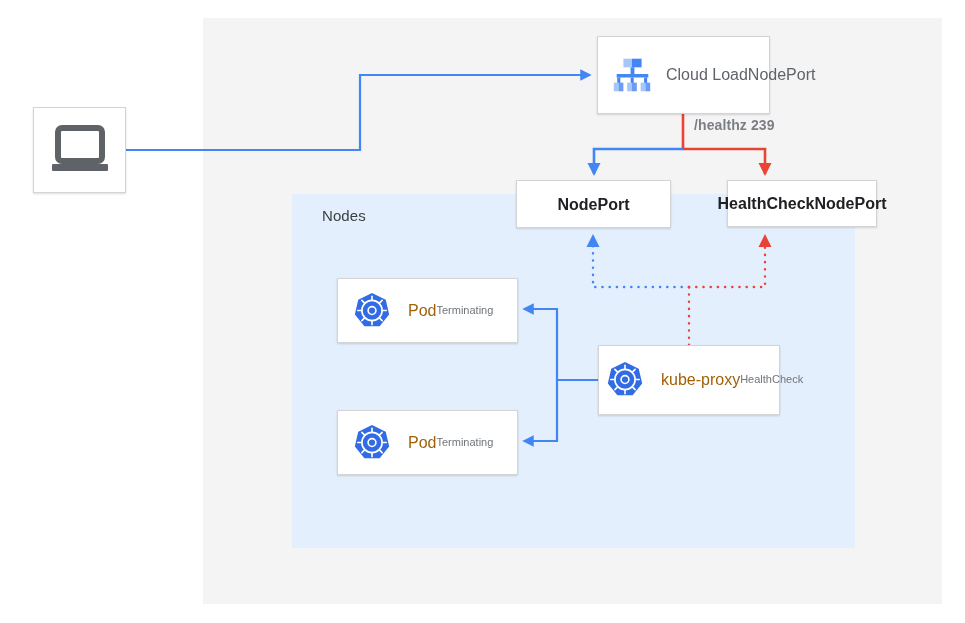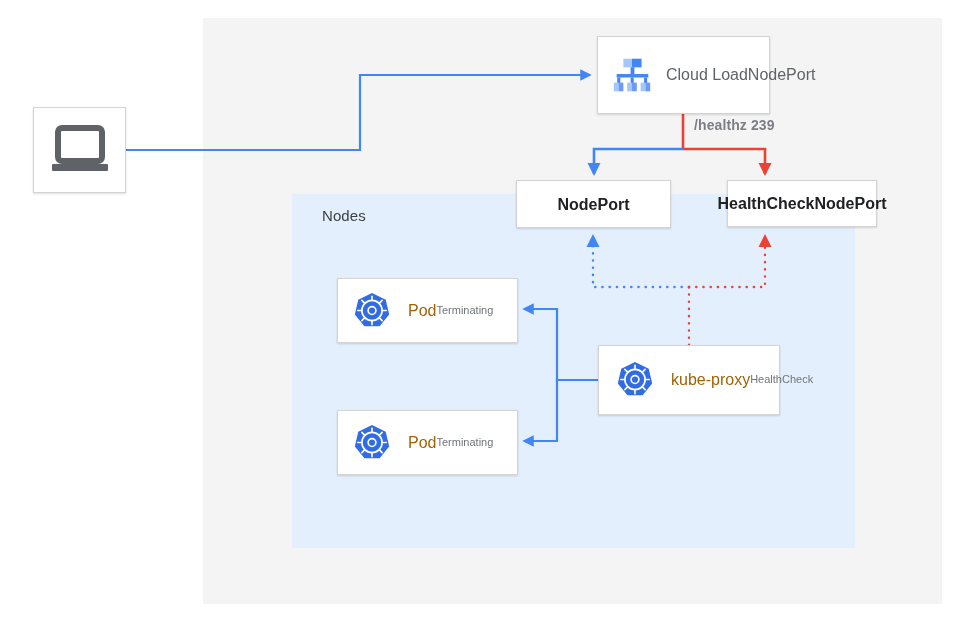--- a/index.html
+++ b/index.html
@@ -81,21 +81,21 @@
     white-space: nowrap;
   }
 
   
   #client-card  { left: 33px;  top: 107px; width: 93px;  height: 86px; justify-content: center; }
   #lb-card      { left: 597px; top: 36px;  width: 173px; height: 78px; padding-left: 10px; }
   #nodeport-card        { left: 516px; top: 180px; width: 155px; height: 48px; }
   #healthcheck-card     { left: 727px; top: 180px; width: 150px; height: 47px; }
   #pod-1-card   { left: 337px; top: 278px; width: 181px; height: 65px; padding-left: 12px; }
   #pod-2-card   { left: 337px; top: 410px; width: 181px; height: 65px; padding-left: 12px; }
-  #kubeproxy-card { left: 598px; top: 345px; width: 182px; height: 70px; padding-left: 14px; }
+  #kubeproxy-card { left: 598px; top: 345px; width: 182px; height: 70px; padding-left: 4px; }
 
   
   .icon-slot { flex: 0 0 auto; display: flex; align-items: center; justify-content: center; }
   .icon-lb   { width: 48px; height: 48px; margin-right: 10px; }
   .icon-k8s  { width: 44px; height: 44px; margin-right: 14px; }
   .icon-laptop { width: 62px; height: 58px; }
 
   
   #wires {
     position: absolute;

